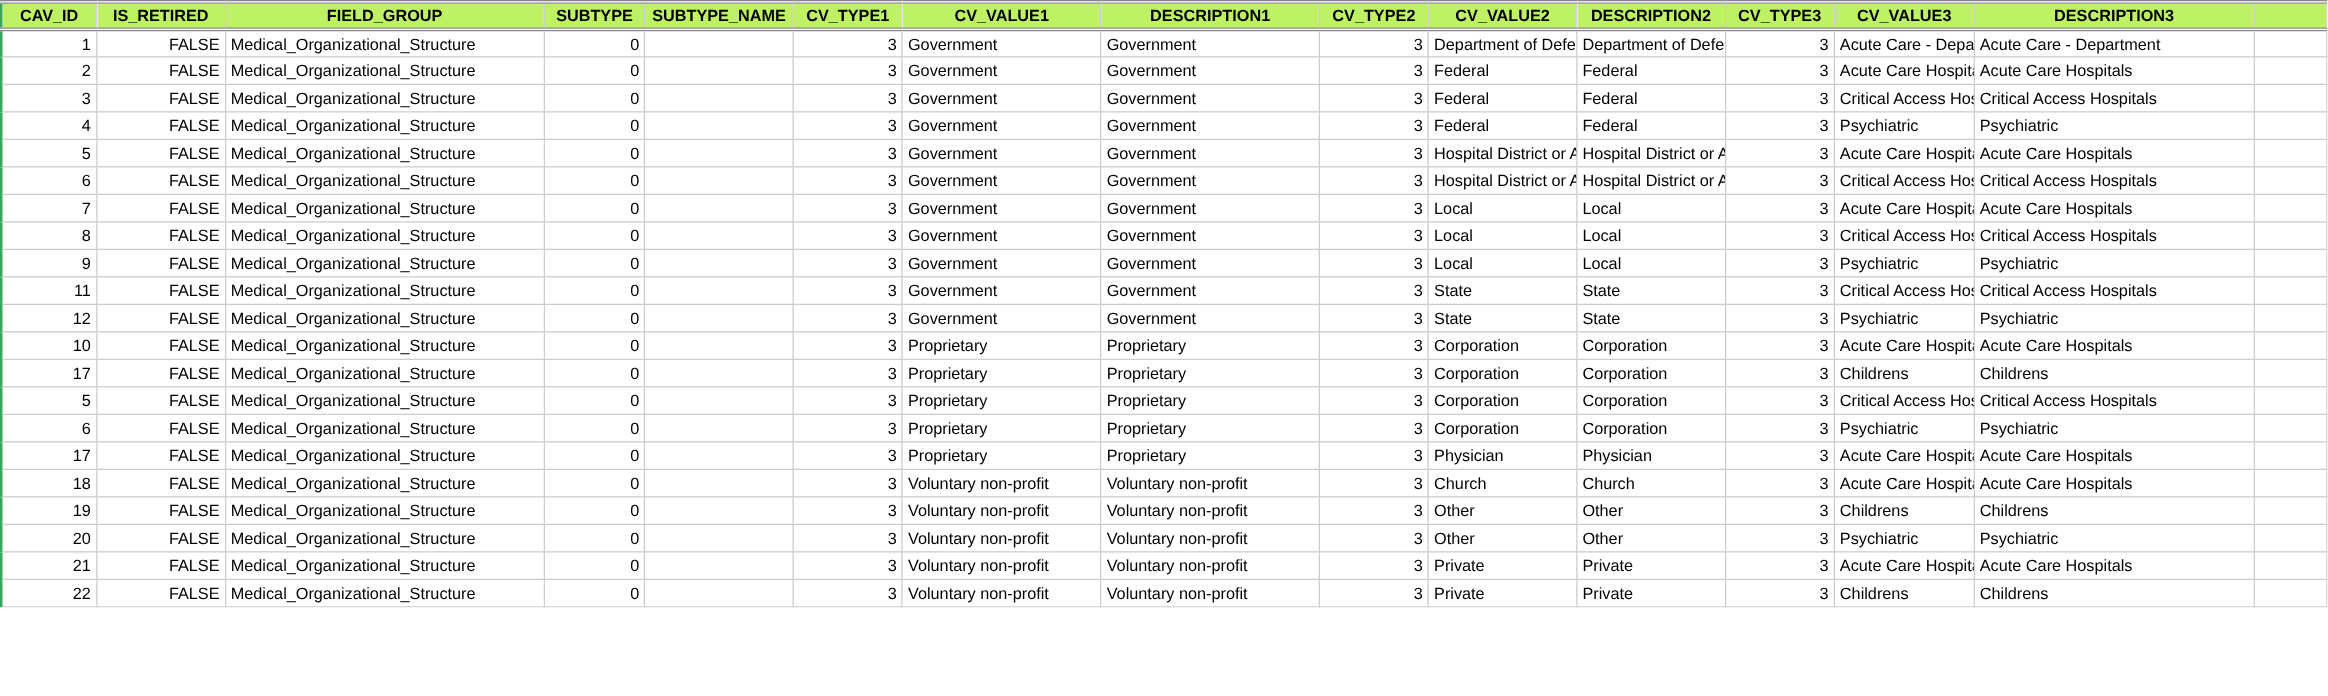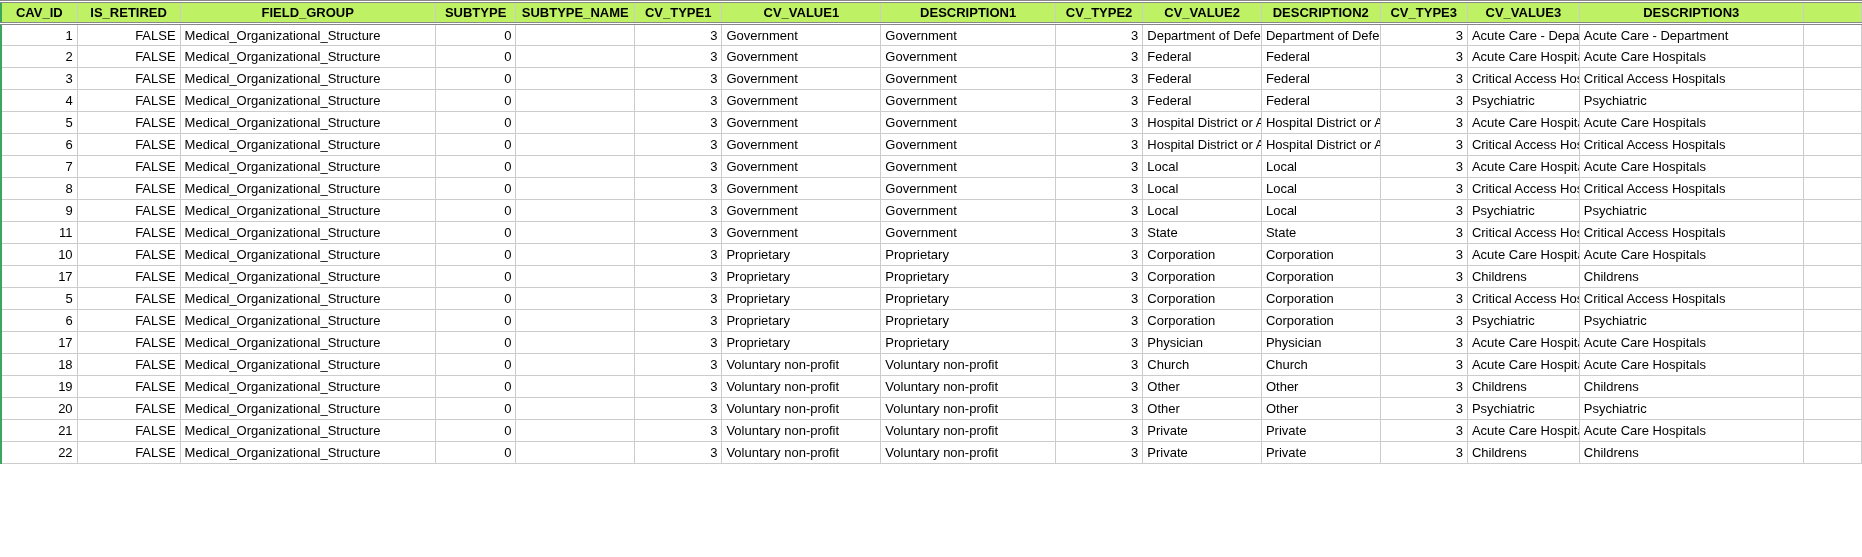--- a/index.html
+++ b/index.html
@@ -218,20 +218,37 @@
         <td class="txt">Government</td>
         <td class="num">3</td>
         <td class="txt">State</td>
         <td class="txt">State</td>
         <td class="num">3</td>
         <td class="txt">Critical Access Hospitals</td>
         <td class="txt">Critical Access Hospitals</td>
         <td class="txt"></td>
       </tr>
       <tr>
+        <td class="num">12</td>
+        <td class="num">FALSE</td>
+        <td class="txt">Medical_Organizational_Structure</td>
+        <td class="num">0</td>
+        <td class="txt"></td>
+        <td class="num">3</td>
+        <td class="txt">Government</td>
+        <td class="txt">Government</td>
+        <td class="num">3</td>
+        <td class="txt">State</td>
+        <td class="txt">State</td>
+        <td class="num">3</td>
+        <td class="txt">Psychiatric</td>
+        <td class="txt">Psychiatric</td>
+        <td class="txt"></td>
+      </tr>
+      <tr>
         <td class="num">10</td>
         <td class="num">FALSE</td>
         <td class="txt">Medical_Organizational_Structure</td>
         <td class="num">0</td>
         <td class="txt"></td>
         <td class="num">3</td>
         <td class="txt">Proprietary</td>
         <td class="txt">Proprietary</td>
         <td class="num">3</td>
         <td class="txt">Corporation</td>

